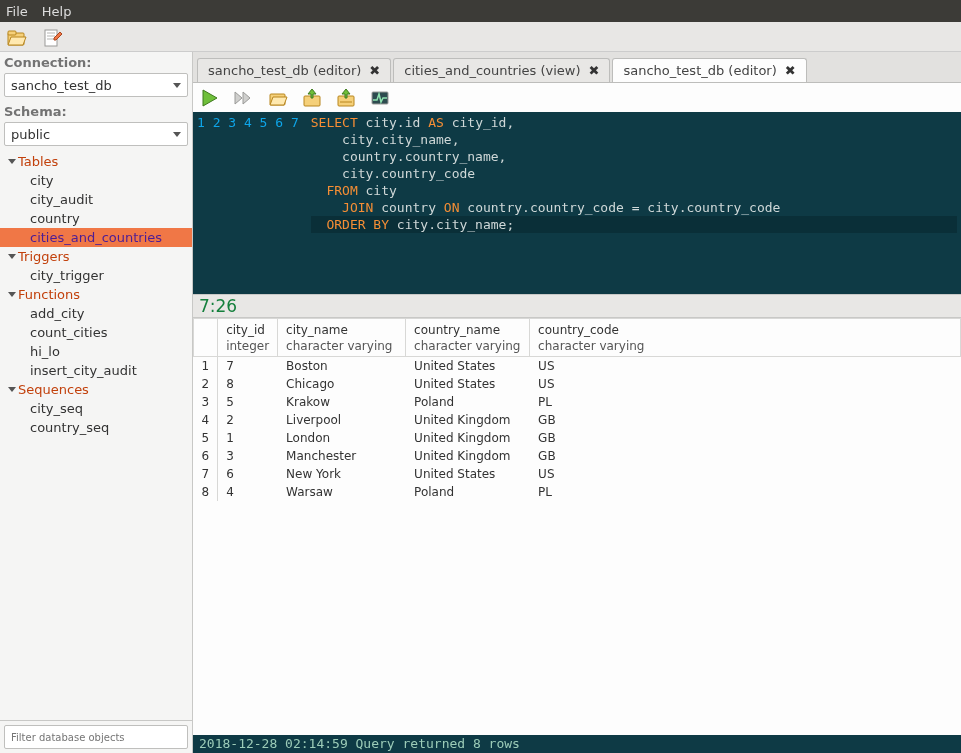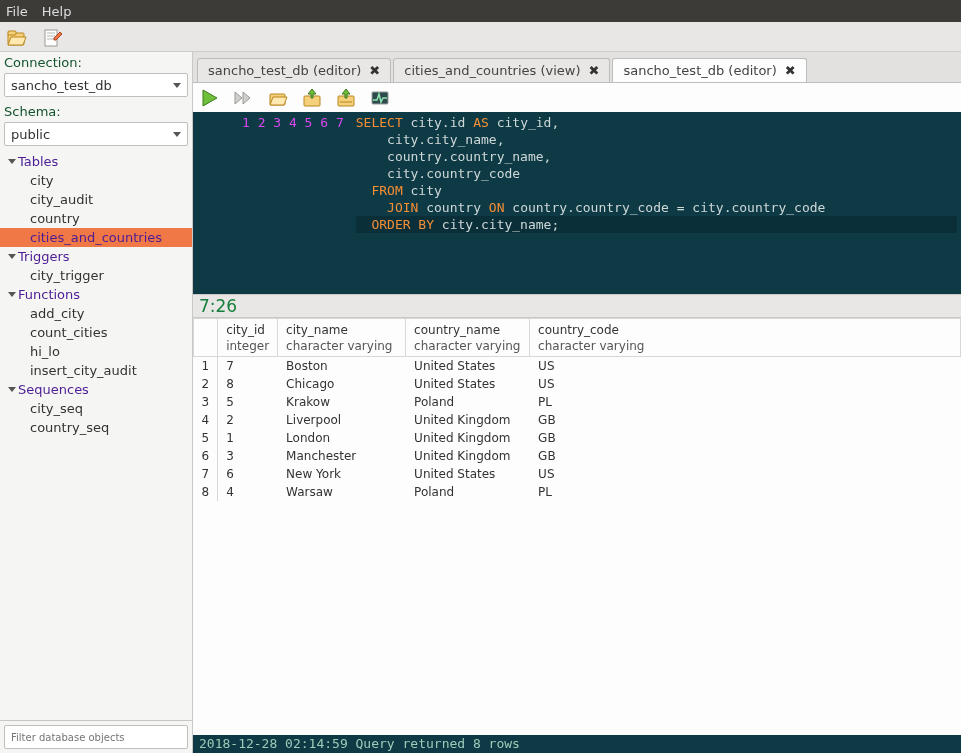--- a/index.html
+++ b/index.html
@@ -43,21 +43,21 @@
     min-height: 0;
   }
   .sidebar {
     width: 193px;
     background: #f5f5f4;
     border-right: 1px solid #c8c8c6;
     display: flex;
     flex-direction: column;
     font-size: 13px;
   }
-  .sb-label { padding: 3px 6px 2px 4px; color: #14532d; }
+  .sb-label { padding: 3px 6px 2px 4px; color: #737373; font-weight: bold; }
   .sb-select {
     margin: 1px 4px 4px 4px;
     height: 24px;
     background: #fff;
     border: 1px solid #bfbfbd;
     border-radius: 2px;
     display: flex;
     align-items: center;
     justify-content: space-between;
     padding: 0 6px;
@@ -67,21 +67,21 @@
     border-left: 4px solid transparent;
     border-right: 4px solid transparent;
     border-top: 5px solid #555;
   }
   .tree { flex: 1; overflow: auto; padding-top: 2px; }
   .tree-group {
     padding: 2px 4px 2px 8px;
     display: flex;
     align-items: center;
     gap: 2px;
-    color: #4c1d95;
+    color: #c2410c;
   }
   .tree-caret {
     width: 0; height: 0;
     border-left: 4px solid transparent;
     border-right: 4px solid transparent;
     border-top: 5px solid #555;
   }
   .tree-item {
     padding: 2px 4px 2px 30px;
     color: #333;
@@ -146,25 +146,24 @@
     background: #0e3a45;
     color: #cfd8d8;
     font-family: "DejaVu Sans Mono", "Liberation Mono", monospace;
     font-size: 13px;
     line-height: 17px;
     display: flex;
     height: 182px;
   }
   .gutter {
     background: #0e3a45;
-    color: #d946ef;
+    color: #0ea5e9;
     text-align: right;
     padding: 2px 8px 2px 4px;
     user-select: none;
-    margin-left: 45px;
   }
   .code { padding: 2px 4px; flex: 1; white-space: pre; }
   .code .line.current { background: #0a2f38; display: block; }
   .kw { color: #f58e35; }
   .cursor-status {
     background: #e8e7e5;
     padding: 1px 6px;
     font-size: 17px;
     color: #15803d;
     border-top: 1px solid #c8c8c6;

